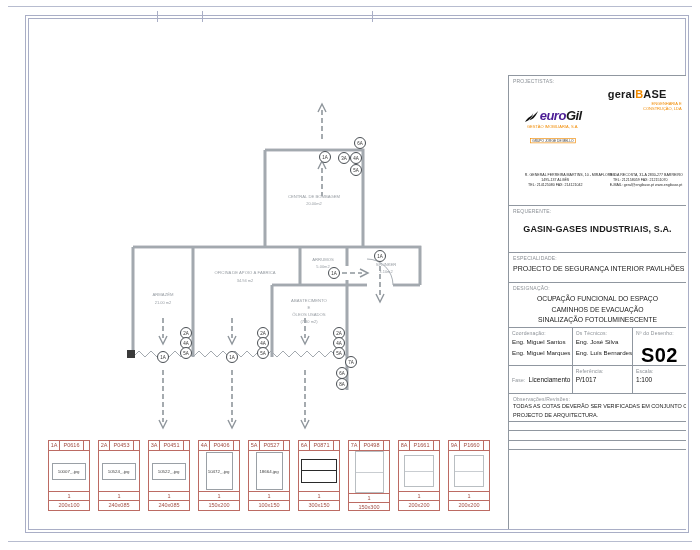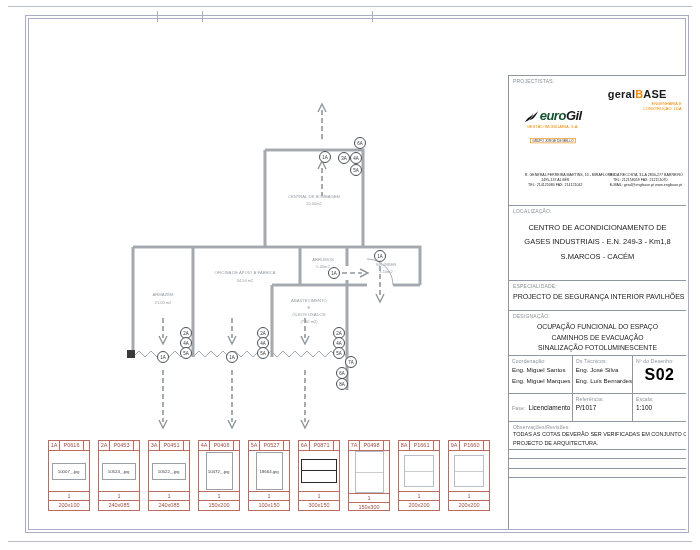--- a/index.html
+++ b/index.html
@@ -19,21 +19,21 @@
   .plan text{font-family:"Liberation Sans", sans-serif;}
 
   
   .tb{position:absolute;left:508px;top:75px;width:177px;height:453px;border-left:1px solid #9097a0;border-top:1px solid #9097a0;background:#fff;color:#1a1a1a;}
   .tb-sec{position:relative;border-bottom:1px solid #9097a0;box-sizing:border-box;padding:2px 4px 0 4px;overflow:hidden;}
   .tb-label{font-size:5px;color:#8b9096;letter-spacing:.2px;}
   .sec-proj{height:130px;}
   .logos{display:flex;margin-top:2px;height:84px;}
   .logo-eurogil{width:47%;text-align:center;padding-top:22px;}
   .lg-word{font-size:13px;font-weight:bold;font-style:italic;letter-spacing:-.5px;white-space:nowrap;}
-  .lg-euro{color:#14532d;font-style:italic;}
+  .lg-euro{color:#4c1d95;font-style:italic;}
   .lg-gil{color:#1a1a1a;}
   .lg-sub{font-size:5px;color:#f18a00;transform:scale(.8);transform-origin:top center;white-space:nowrap;margin-top:1px;}
   .lg-group{display:inline-block;border:1px solid #f18a00;font-size:5px;color:#333;transform:scale(.65);transform-origin:top center;padding:0 2px;white-space:nowrap;margin-top:1px;}
   .bird{vertical-align:-3px;margin-right:1px;}
   .logo-engibase{width:53%;text-align:center;padding-top:2px;}
   .eb-mark{font-weight:bold;line-height:26px;}
   .eb-e{font-size:22px;color:#111;}
   .eb-b{font-size:25px;color:#f18a00;margin-left:9px;}
   .eb-word{font-size:11px;font-weight:bold;letter-spacing:.2px;white-space:nowrap;}
   .eb-word .b{color:#f18a00;}
@@ -46,21 +46,21 @@
   .loc-lines{margin-top:7px;text-align:center;font-size:7.5px;line-height:1.9;}
   .sec-esp{height:30px;}
   .esp-val{font-size:7px;text-align:center;margin-top:4px;white-space:nowrap;}
   .sec-des{height:45px;}
   .des-lines{margin-top:3px;text-align:center;font-size:6.8px;line-height:1.55;}
   .sec-people{height:38px;display:flex;padding:0;}
   .pcell{box-sizing:border-box;padding:2px 3px 0 3px;border-right:1px solid #9097a0;}
   .pcell:last-child{border-right:none;}
   .pc1{width:36%;} .pc2{width:34%;} .pc3{width:30%;text-align:center;}
   .pname{font-size:6.2px;line-height:1.55;margin-top:1px;white-space:nowrap;}
-  .s02{font-size:16px;font-weight:bold;letter-spacing:.5px;margin-top:2px;color:#000;}
+  .s02{font-size:20px;font-weight:bold;letter-spacing:.5px;margin-top:8px;color:#000;}
   .sec-fase{height:28px;display:flex;padding:0;}
   .fline{white-space:nowrap;}
   .fval{font-size:6.5px;color:#111;margin-left:3px;}
   .sec-obs{height:60px;padding:2px 0 0 0;}
   .obs-pad{padding:0 4px;}
   .obs-line{font-size:5.5px;white-space:nowrap;line-height:1.55;color:#222;}
   .obs-rules{margin-top:2px;}
   .obs-rule{height:8.4px;border-top:1px solid #9097a0;}
 
   
@@ -267,29 +267,25 @@
           <div>TEL: 214125080  FAX: 214121042</div>
         </div>
         <div class="addr">
           <div>R. DA RECOSTA, 31-A  2830-277 BARREIRO</div>
           <div>TEL: 212158059  FAX: 212151070</div>
           <div>E-MAIL: geral@engibase.pt  www.engibase.pt</div>
         </div>
       </div>
     </div>
 
-
-    <div class="tb-sec sec-loc">
-      <div class="tb-label">LOCALIZAÇÃO:</div>
-      <div class="loc-lines">
-        <div>CENTRO DE ACONDICIONAMENTO DE</div>
-        <div>GASES INDUSTRIAIS - E.N. 249-3 - Km1,8</div>
-        <div>S.MARCOS - CACÉM</div>
-      </div>
-    </div>
+    <div class="tb-sec sec-req">
+      <div class="tb-label">REQUERENTE:</div>
+      <div class="req-val">GASIN-GASES INDUSTRIAIS, S.A.</div>
+    </div>
+
 
     <div class="tb-sec sec-esp">
       <div class="tb-label">ESPECIALIDADE:</div>
       <div class="esp-val">PROJECTO DE SEGURANÇA INTERIOR PAVILHÕES</div>
     </div>
 
     <div class="tb-sec sec-des">
       <div class="tb-label">DESIGNAÇÃO:</div>
       <div class="des-lines">
         <div>OCUPAÇÃO FUNCIONAL DO ESPAÇO</div>

